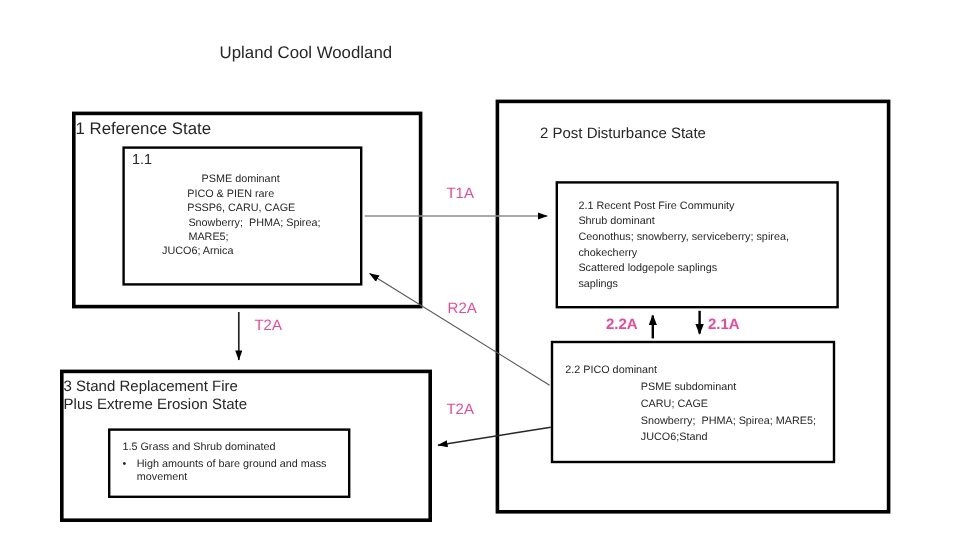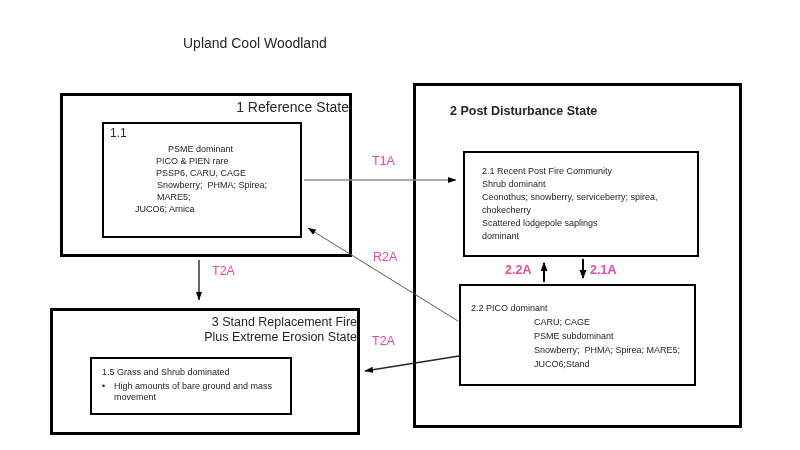--- a/index.html
+++ b/index.html
@@ -3,21 +3,21 @@
 <meta charset="utf-8">
 <style>
   html,body { margin:0; padding:0; background:#fff; }
   .canvas {
     position:relative; width:800px; height:450px; background:#ffffff;
     font-family:"Liberation Sans", sans-serif; color:#262626; overflow:hidden;
   }
   .abs { position:absolute; }
   .box { position:absolute; border:3px solid #000; box-sizing:border-box; background:#fff; }
   .box.inner { border-width:2px; }
-  .state-title { font-size:14px; text-align:right; padding-top:3px; }
+  .state-title { font-size:14px; text-align:left; padding-top:3px; }
   .state-title.sm { font-size:12.5px; }
   .tx { font-size:9px; line-height:12px; white-space:pre-wrap; }
   .community-id { font-size:12px; }
   .arrow-label { position:absolute; font-size:12.5px; color:#ec4899; z-index:30; }
   .arrow-label.bold { font-weight:600; }
   svg.arrows { position:absolute; left:0; top:0; z-index:20; pointer-events:none; }
   .box { z-index:10; }
 
   
   .b11-lines { margin-top:3px; }
@@ -60,39 +60,39 @@
     <div class="b11-lines">
       <div class="tx b11-l0">PSME dominant</div>
       <div class="tx b11-l1">PICO &amp; PIEN rare</div>
       <div class="tx b11-l2">PSSP6, CARU, CAGE</div>
       <div class="tx b11-l3">Snowberry;  PHMA; Spirea; MARE5;</div>
       <div class="tx b11-l4">JUCO6; Arnica</div>
     </div>
   </div>
 
   <div class="box" style="left:413px; top:83px; width:329px; height:345px;">
-    <div class="state-title sm" style="position:absolute; left:34px; top:15px; text-align:left;font-weight:bold;">2 Post Disturbance State</div>
+    <div class="state-title sm" style="position:absolute; left:34px; top:15px; text-align:left;">2 Post Disturbance State</div>
   </div>
 
   <div class="box inner" style="left:463px; top:151px; width:236px; height:106px;">
     <div class="b21-text">
       <div class="tx">2.1 Recent Post Fire Community</div>
       <div class="tx">Shrub dominant</div>
       <div class="tx">Ceonothus; snowberry, serviceberry; spirea,</div>
       <div class="tx">chokecherry</div>
       <div class="tx">Scattered lodgepole saplings</div>
-      <div class="tx">dominant</div>
+      <div class="tx">saplings</div>
     </div>
   </div>
 
   <div class="box inner" style="left:459px; top:284px; width:237px; height:102px;">
     <div class="b22-text">
       <div class="tx b22-l0">2.2 PICO dominant</div>
+      <div class="tx b22-ind">PSME subdominant</div>
       <div class="tx b22-ind">CARU; CAGE</div>
-      <div class="tx b22-ind">PSME subdominant</div>
       <div class="tx b22-ind">Snowberry;  PHMA; Spirea; MARE5;</div>
       <div class="tx b22-ind">JUCO6;Stand</div>
     </div>
   </div>
 
   <div class="box" style="left:50px; top:308px; width:310px; height:127px;">
     <div class="b3-titles">
       <div class="state-title sm">3 Stand Replacement Fire</div>
       <div class="state-title sm">Plus Extreme Erosion State</div>
     </div>

